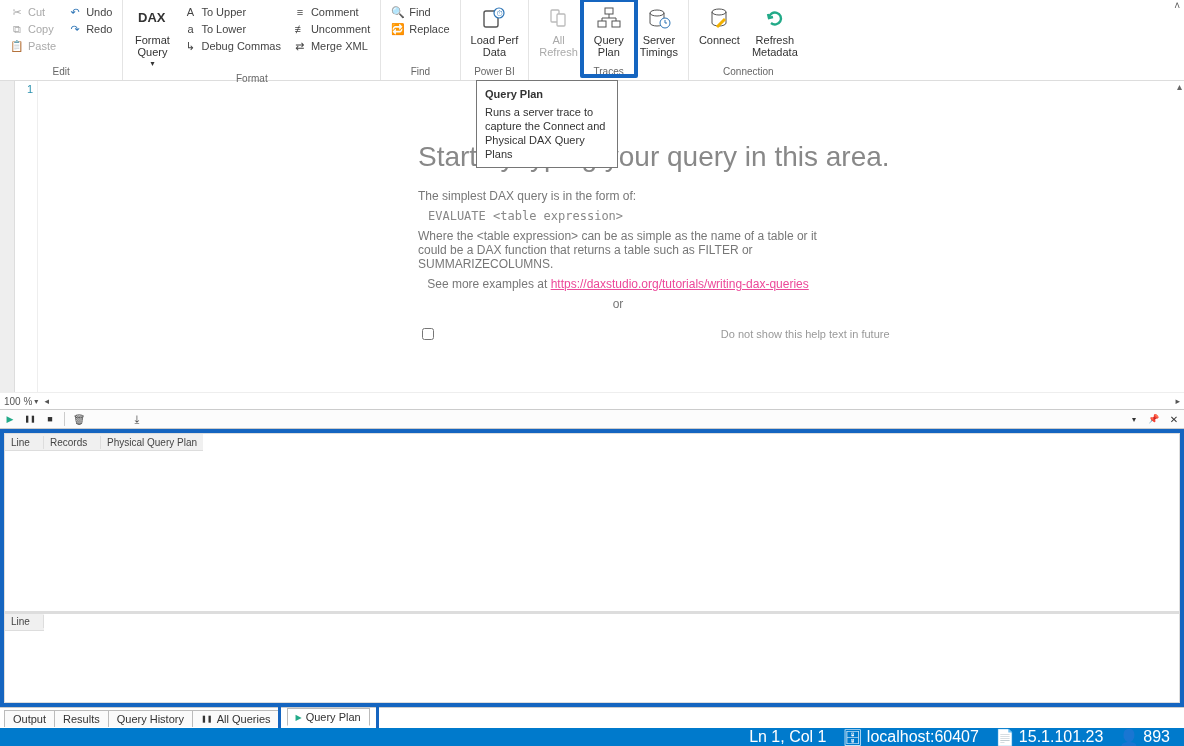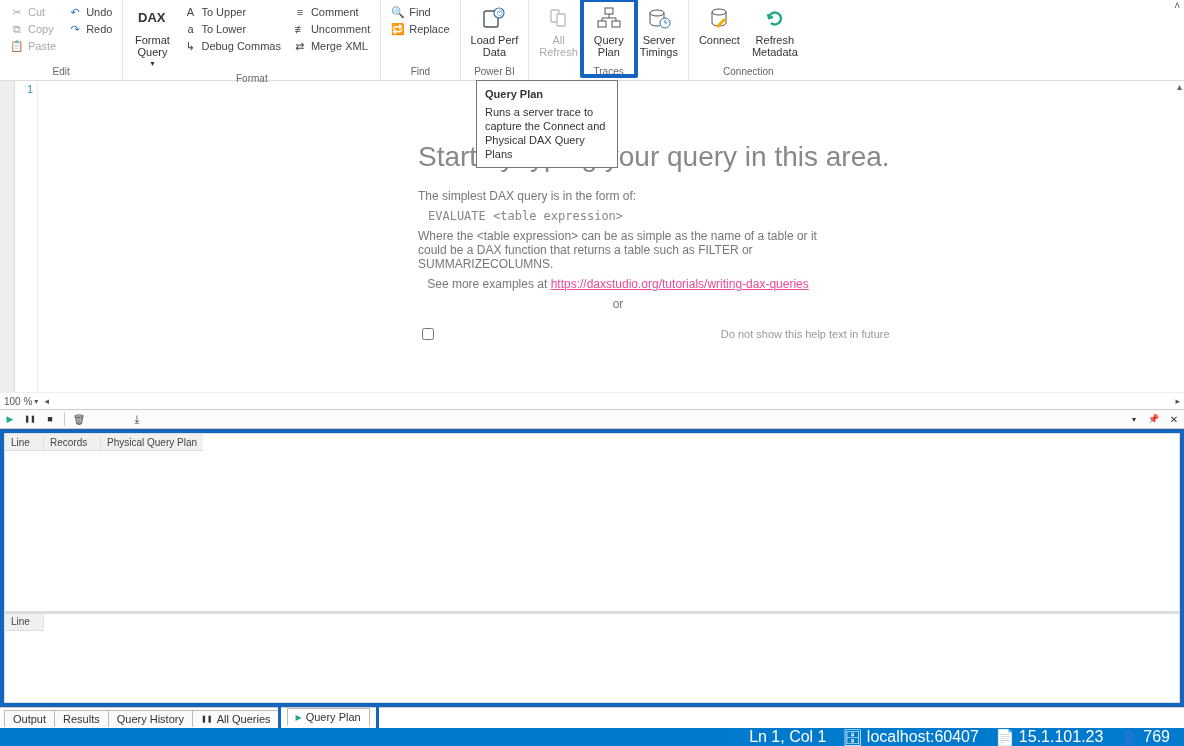--- a/index.html
+++ b/index.html
@@ -322,17 +322,17 @@
     <div class="seg">
         <span>🗄</span>
         <span>localhost:60407</span>
       </div>
     <div class="seg">
         <span>📄</span>
         <span>15.1.101.23</span>
       </div>
     <div class="seg">
         <span>👤</span>
-        <span>769</span>
+        <span>893</span>
       </div>
   </div>
 
 </div>
 
 </body></html>

